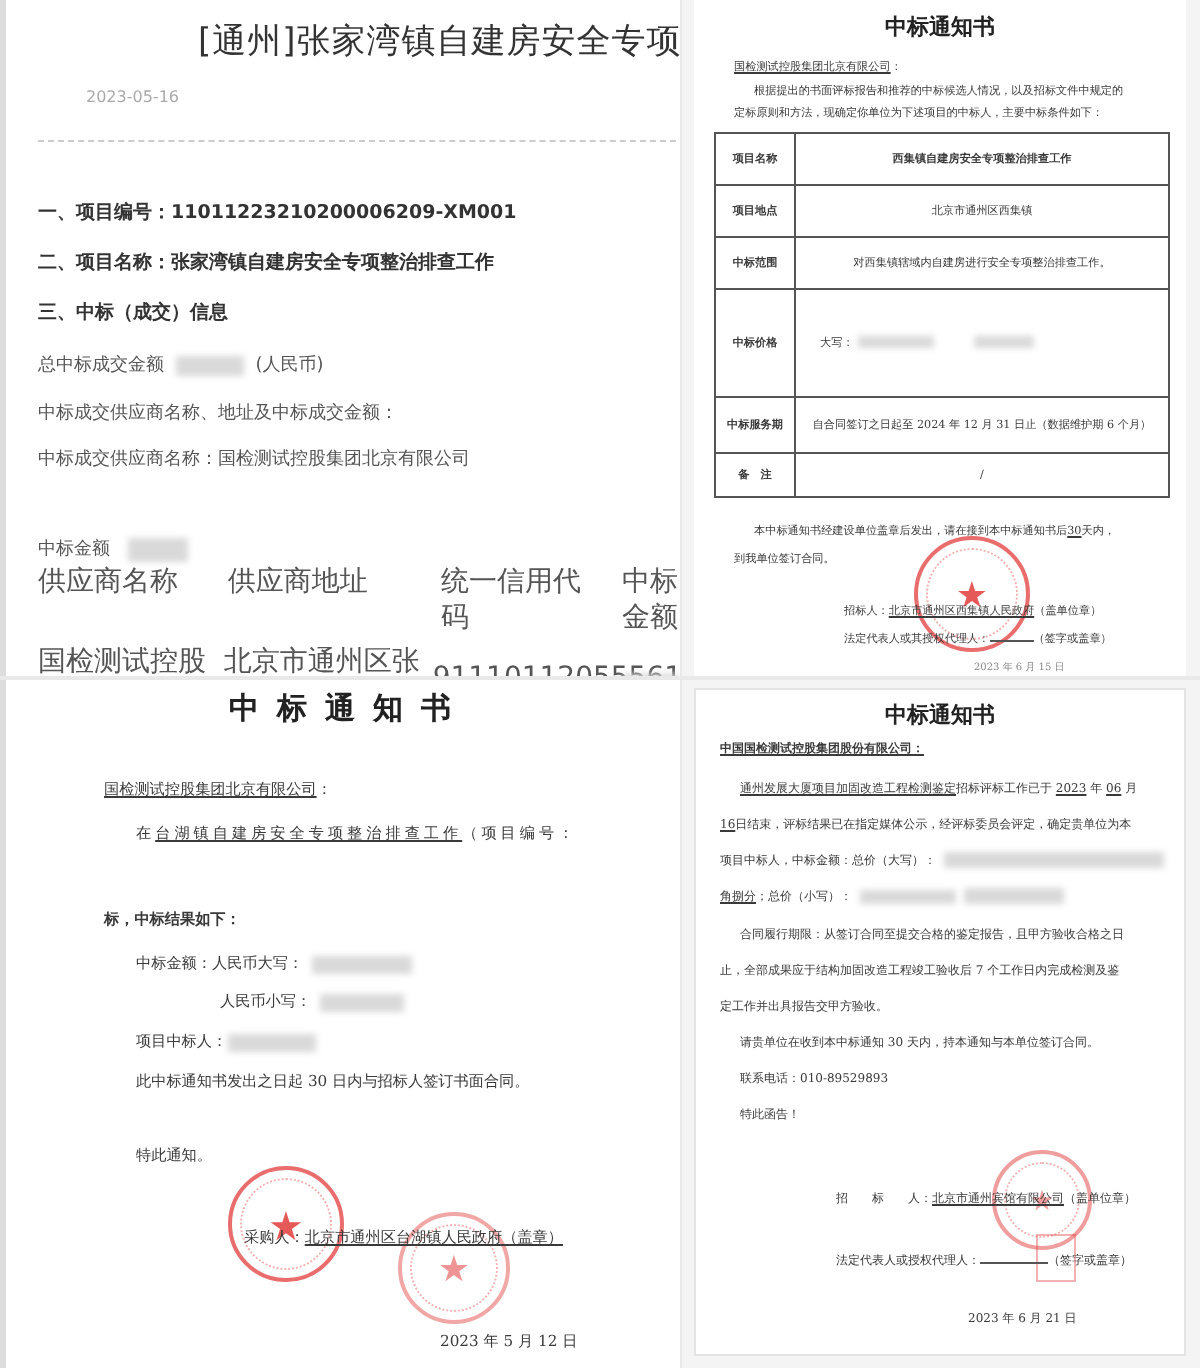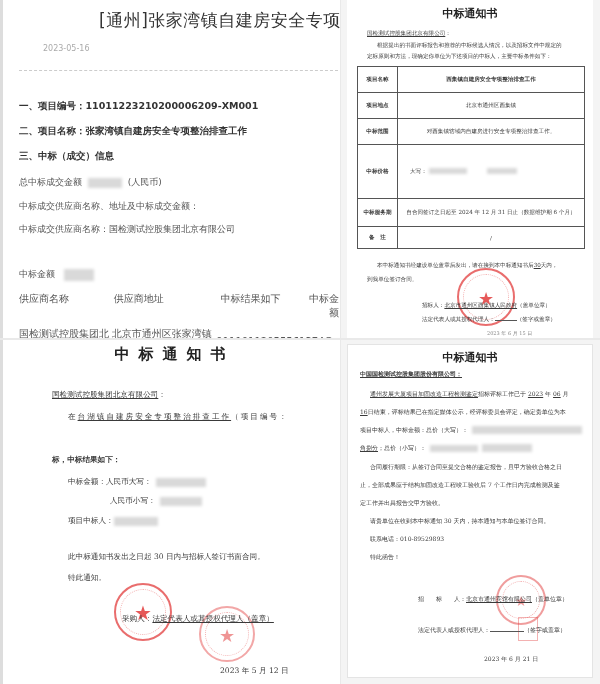--- a/index.html
+++ b/index.html
@@ -13,21 +13,21 @@
   #p4 { left: 341px; top: 340px; width: 259px; height: 344px; background: #f4f4f4; }
 
   
   .p1-title { position: absolute; left: 96px; top: 9px; font-size: 17px; color: #333; white-space: nowrap; letter-spacing: 0.5px; }
   .p1-date { position: absolute; left: 40px; top: 44px; font-size: 8px; color: #aaa; }
   .p1-dash { position: absolute; left: 16px; top: 70px; width: 324px; border-top: 1px dashed #ccc; }
   .p1-line { position: absolute; left: 16px; font-size: 9.5px; color: #333; white-space: nowrap; }
   .p1-line.b { font-weight: bold; }
   .p1-line.n { font-size: 9px; color: #555; }
   .blur { display: inline-block; background: #d9d9d9; filter: blur(1.5px); vertical-align: middle; }
-  .p1-table { position: absolute; left: 16px; top: 292px; width: 320px; font-size: 10px; color: #555; }
+  .p1-table { position: absolute; left: 16px; top: 282px; width: 320px; font-size: 14px; color: #555; }
   .p1-table .row { display: flex; }
   .p1-table .c1 { width: 96px; }
   .p1-table .c2 { width: 108px; }
   .p1-table .c3 { width: 80px; }
   .p1-table .c4 { width: 40px; text-align: right; }
 
   
   .paper { position: absolute; background: #fff; font-family: "DejaVu Serif", "Liberation Serif", serif; color: #3a3a3a; }
   .paper-title { text-align: center; font-weight: bold; color: #222; }
   .u { text-decoration: underline; }
@@ -78,21 +78,21 @@
   <div class="p1-line n" style="top:223px;">中标成交供应商名称：国检测试控股集团北京有限公司</div>
   <div class="p1-line n" style="top:268px;">
     <span>中标金额</span>
     <span class="blur" style="width:30px;height:12px;margin-left:6px;"></span>
   </div>
 
   <div class="p1-table">
     <div class="row" style="margin-bottom:6px;">
       <div class="c1">供应商名称</div>
       <div class="c2">供应商地址</div>
-      <div class="c3">中标结果如下</div>
+      <div class="c3">统一信用代码</div>
       <div class="c4">中标金额</div>
     </div>
     <div class="row" style="line-height:15px;">
       <div class="c1">国检测试控股集团北京有限公司</div>
       <div class="c2">北京市通州区张家湾镇张凤路1号</div>
       <div class="c3" style="padding-top:8px;width:84px;"><span>91110112055561374G</span></div>
       <div class="c4" style="padding-top:10px;"><span class="blur" style="width:28px;height:8px;"></span></div>
     </div>
   </div>
 </div>
@@ -149,33 +149,33 @@
 
 <div class="panel" id="p3">
   <div class="paper" id="paper3">
     <div class="paper-title">中标通知书</div>
     <div class="t" style="left:46px;top:50px;"><span class="u">国检测试控股集团北京有限公司</span><span>：</span></div>
     <div class="t" style="left:62px;top:72px;letter-spacing:2px;"><span>在</span><span class="u">台湖镇自建房安全专项整治排查工作</span><span>（项目编号：</span></div>
     <div class="t" style="left:46px;top:115px;font-weight:bold;">标，中标结果如下：</div>
     <div class="t" style="left:62px;top:137px;"><span>中标金额：人民币大写：</span><span class="blur" style="width:50px;height:9px;margin-left:4px;"></span></div>
     <div class="t" style="left:104px;top:156px;"><span>人民币小写：</span><span class="blur" style="width:42px;height:9px;margin-left:4px;"></span></div>
     <div class="t" style="left:62px;top:176px;"><span>项目中标人：</span><span class="blur" style="width:44px;height:9px;"></span></div>
-    <div class="t" style="left:62px;top:212px;">此中标通知书发出之日起 30 日内与招标人签订书面合同。</div>
+    <div class="t" style="left:62px;top:196px;">此中标通知书发出之日起 30 日内与招标人签订书面合同。</div>
     <div class="t" style="left:62px;top:233px;">特此通知。</div>
 
     <div class="stamp" style="left:108px;top:243px;width:58px;height:58px;">
         <div class="ring"></div>
         <span class="star" style="font-size:20px;">★</span>
       </div>
     <div class="stamp" style="left:193px;top:266px;width:56px;height:56px;border-color:rgba(226,60,60,0.45);">
         <div class="ring"></div>
         <span class="star" style="font-size:18px;color:rgba(226,60,60,0.55);">★</span>
       </div>
 
-    <div class="t" style="left:116px;top:274px;"><span>采购人：</span><span class="u">法定代表人或其授权代理人（盖章）</span></div>
+    <div class="t" style="left:116px;top:274px;"><span>采购人：</span><span class="u">北京市通州区台湖镇人民政府（盖章）</span></div>
     <div class="t" style="left:214px;top:326px;">2023 年 5 月 12 日</div>
   </div>
 </div>
 
 <div class="panel" id="p4">
   <div class="paper" id="paper4">
     <div class="paper-title">中标通知书</div>
     <div class="t" style="left:12px;top:25px;font-weight:bold;"><span class="u">中国国检测试控股集团股份有限公司：</span></div>
     <div class="t" style="left:22px;top:45px;"><span class="u">通州发展大厦项目加固改造工程检测鉴定</span><span>招标评标工作已于</span> <span class="u">2023</span> 年 <span class="u">06</span> 月</div>
     <div class="t" style="left:12px;top:63px;"><span class="u">16</span><span>日结束，评标结果已在指定媒体公示，经评标委员会评定，确定贵单位为本</span></div>

